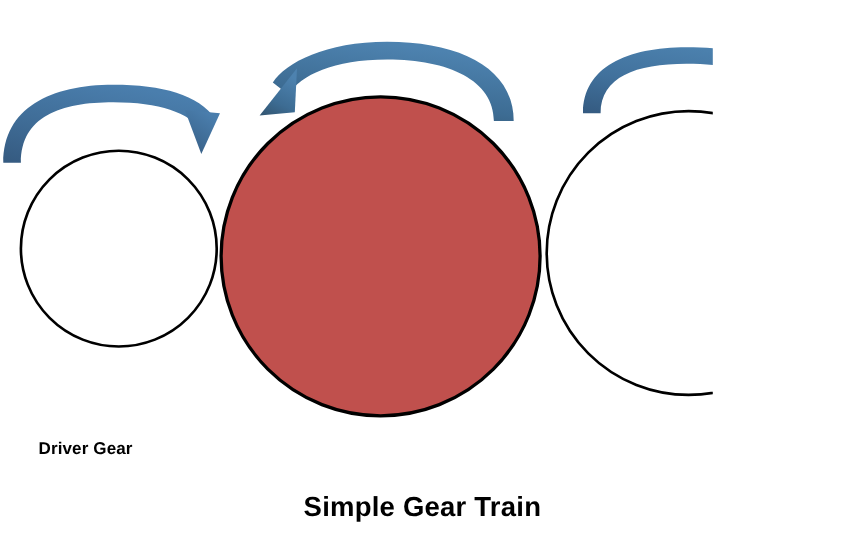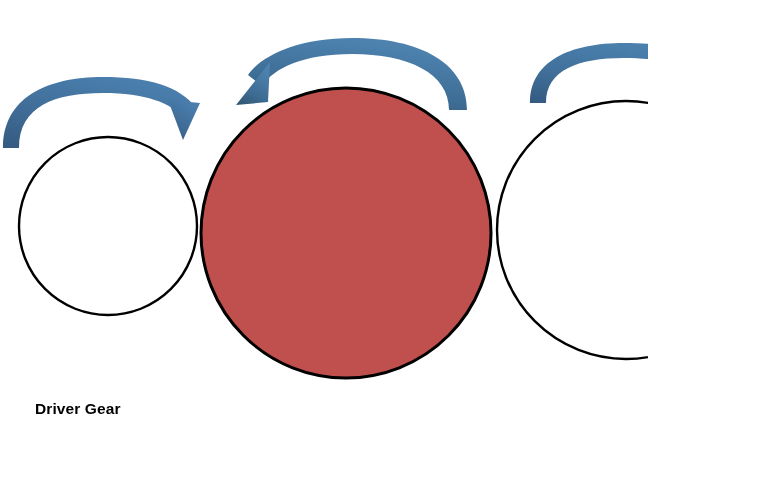--- a/index.html
+++ b/index.html
@@ -114,14 +114,15 @@
                C 702,52 672,43 624,43
                C 570,43 530,61 530,103
                Z" fill="url(#blueGradR)"></path>
       <path d="M 722,68 L 690,64 L 706,102 Z" fill="url(#blueGradR)"></path>
     </g>
   </svg>
 
   <div class="label-text" id="label-driver">Driver Gear</div>
 
 
+  <div class="label-text" id="caption-title">Simple Gear Train</div>
 
 </div>
 
 </body></html>

